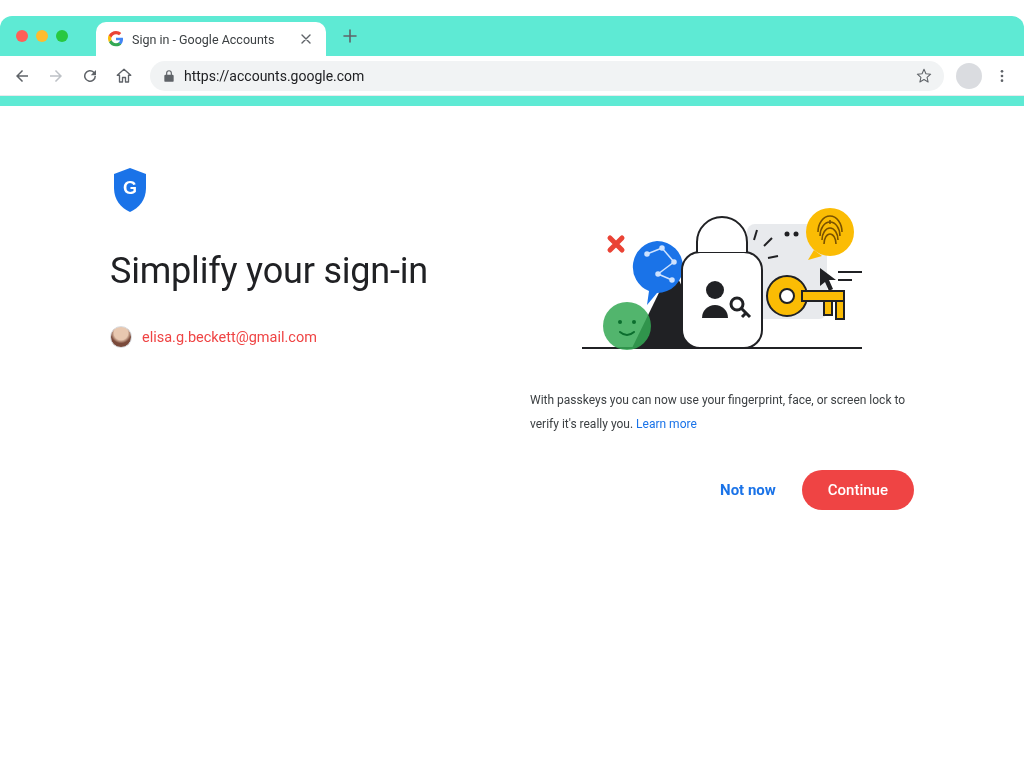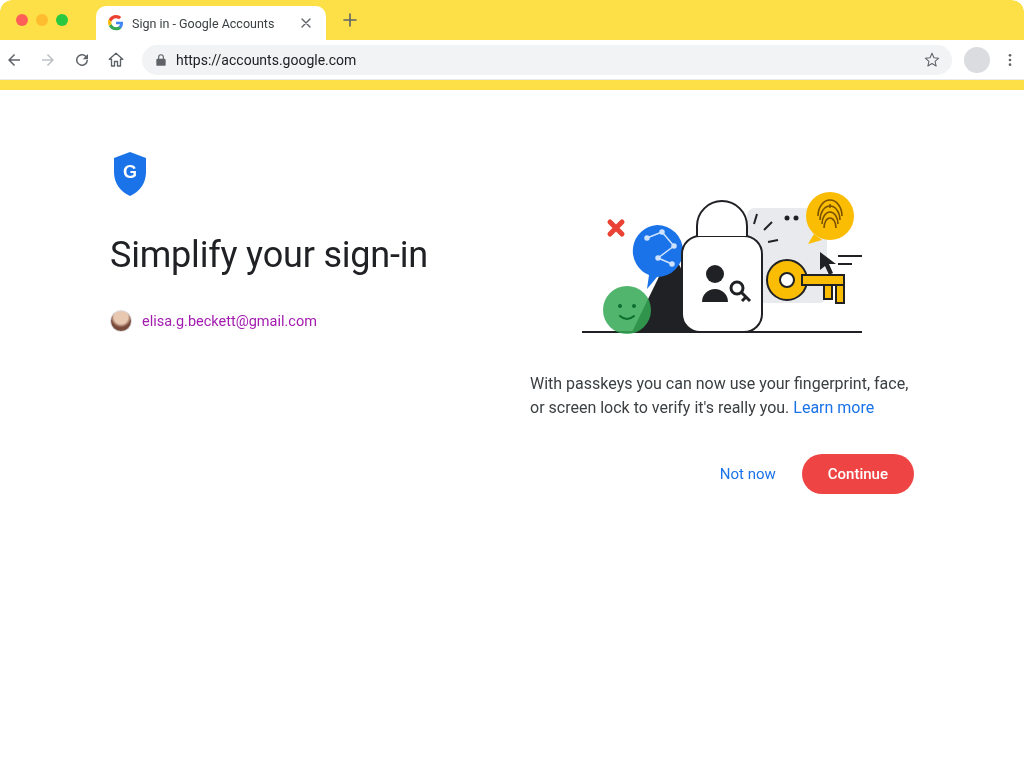--- a/index.html
+++ b/index.html
@@ -1,61 +1,61 @@
 <!DOCTYPE html>
 <html><head>
 <meta charset="utf-8">
 <style>
   * { box-sizing: border-box; margin: 0; padding: 0; }
   html, body { width: 1024px; height: 768px; font-family: 'Google Sans', Roboto, Arial, sans-serif; background: #fff; overflow: hidden; }
   body { border-radius: 12px; }
 
   
-  .chrome { background: #fde047; height: 90px; border-radius: 12px 12px 0 0; position: relative; }
+  .chrome { background: #5eead4; height: 90px; border-radius: 12px 12px 0 0; position: relative; margin-top: 16px; }
   .titlebar { height: 40px; display: flex; align-items: center; }
   .traffic { display: flex; gap: 8px; padding-left: 16px; }
   .dot { width: 12px; height: 12px; border-radius: 50%; }
   .dot.red { background: #ff5f57; }
   .dot.yellow { background: #febc2e; }
   .dot.green { background: #28c840; }
   .tab { display: flex; align-items: center; background: #fff; height: 34px; margin-left: 28px; margin-top: 6px; border-radius: 10px 10px 0 0; padding: 0 12px; min-width: 230px; position: relative; }
   .tab .favicon { width: 16px; height: 16px; margin-right: 8px; display:flex; align-items:center; justify-content:center;}
   .tab .title { font-size: 12.5px; color: #3c4043; flex: 1; white-space: nowrap; overflow: hidden; text-overflow: ellipsis; }
   .tab .close { width: 16px; height: 16px; color: #5f6368; display:flex; align-items:center; justify-content:center; font-size: 14px; }
   .newtab { width: 28px; height: 28px; margin-left: 10px; display:flex; align-items:center; justify-content:center; color:#5f6368; font-size:18px; border-radius:50%; }
 
-  .toolbar { background: #fff; height: 40px; display: flex; align-items: center; padding: 0 0; gap: 6px; border-bottom: 1px solid #e8eaed; }
+  .toolbar { background: #fff; height: 40px; display: flex; align-items: center; padding: 0 8px; gap: 6px; border-bottom: 1px solid #e8eaed; }
   .tbtn { width: 28px; height: 28px; border-radius: 50%; display:flex; align-items:center; justify-content:center; color:#5f6368; }
   .tbtn.disabled { color: #bdc1c6; }
   .omnibox { flex: 1; height: 30px; background: #f1f3f4; border-radius: 15px; display:flex; align-items:center; padding: 0 12px; gap: 8px; margin: 0 6px; }
   .omnibox .lock { color:#5f6368; display:flex; }
   .omnibox .url { font-size: 14px; color: #202124; }
   .omnibox .spacer { flex:1; }
   .omnibox .star { color:#5f6368; display:flex; }
   .avatar-chrome { width: 26px; height: 26px; border-radius: 50%; background: #dadce0; }
   .kebab { width: 28px; height: 28px; display:flex; align-items:center; justify-content:center; color:#5f6368; }
 
   
   .page { padding: 60px 110px 0 110px; display: flex; }
   .left { width: 420px; }
   .shield { width: 40px; height: 48px; margin-bottom: 36px; }
   h1.heading { font-size: 36px; font-weight: 400; color: #202124; letter-spacing: -0.2px; margin-bottom: 34px; }
   .account { display: flex; align-items: center; gap: 10px; }
   .account .av { width: 22px; height: 22px; border-radius: 50%; background: radial-gradient(circle at 50% 30%, #e8c8b0 0 40%, #7a4a3a 60% 100%); border: 1px solid #dadce0; }
-  .account .email { font-size: 14.5px; color: #a21caf; }
+  .account .email { font-size: 14.5px; color: #ef4444; }
 
   .right { flex: 1; padding-left: 0px; display:flex; flex-direction:column; }
   .illus-wrap { height: 200px; display:flex; align-items:flex-end; justify-content:center; margin-bottom: 22px; }
   .illus { width: 320px; height: 170px; position: relative; }
 
-  .desc { font-size: 16px; line-height: 24px; color: #3c4043; max-width: 400px; }
+  .desc { font-size: 12px; line-height: 24px; color: #3c4043; max-width: 400px; }
   .desc a { color: #1a73e8; text-decoration: none; }
 
   .actions { display: flex; justify-content: flex-end; gap: 10px; margin-top: 34px; align-items: center; padding-right: 0; }
-  .btn-text { background: none; border: none; color: #1a73e8; font-size: 15px; font-weight: 400; padding: 10px 16px; border-radius: 20px; cursor: pointer; font-family: inherit; }
+  .btn-text { background: none; border: none; color: #1a73e8; font-size: 15px; font-weight: 700; padding: 10px 16px; border-radius: 20px; cursor: pointer; font-family: inherit; }
   .btn-primary { background: #ef4444; border: none; color: #fff; font-size: 15px; font-weight: 500; padding: 11px 26px; border-radius: 22px; cursor: pointer; font-family: inherit; }
 
   svg { display: block; }
 </style>
 </head>
 <body>
 
 <div class="chrome">
   <div class="titlebar">
     <div class="traffic">

